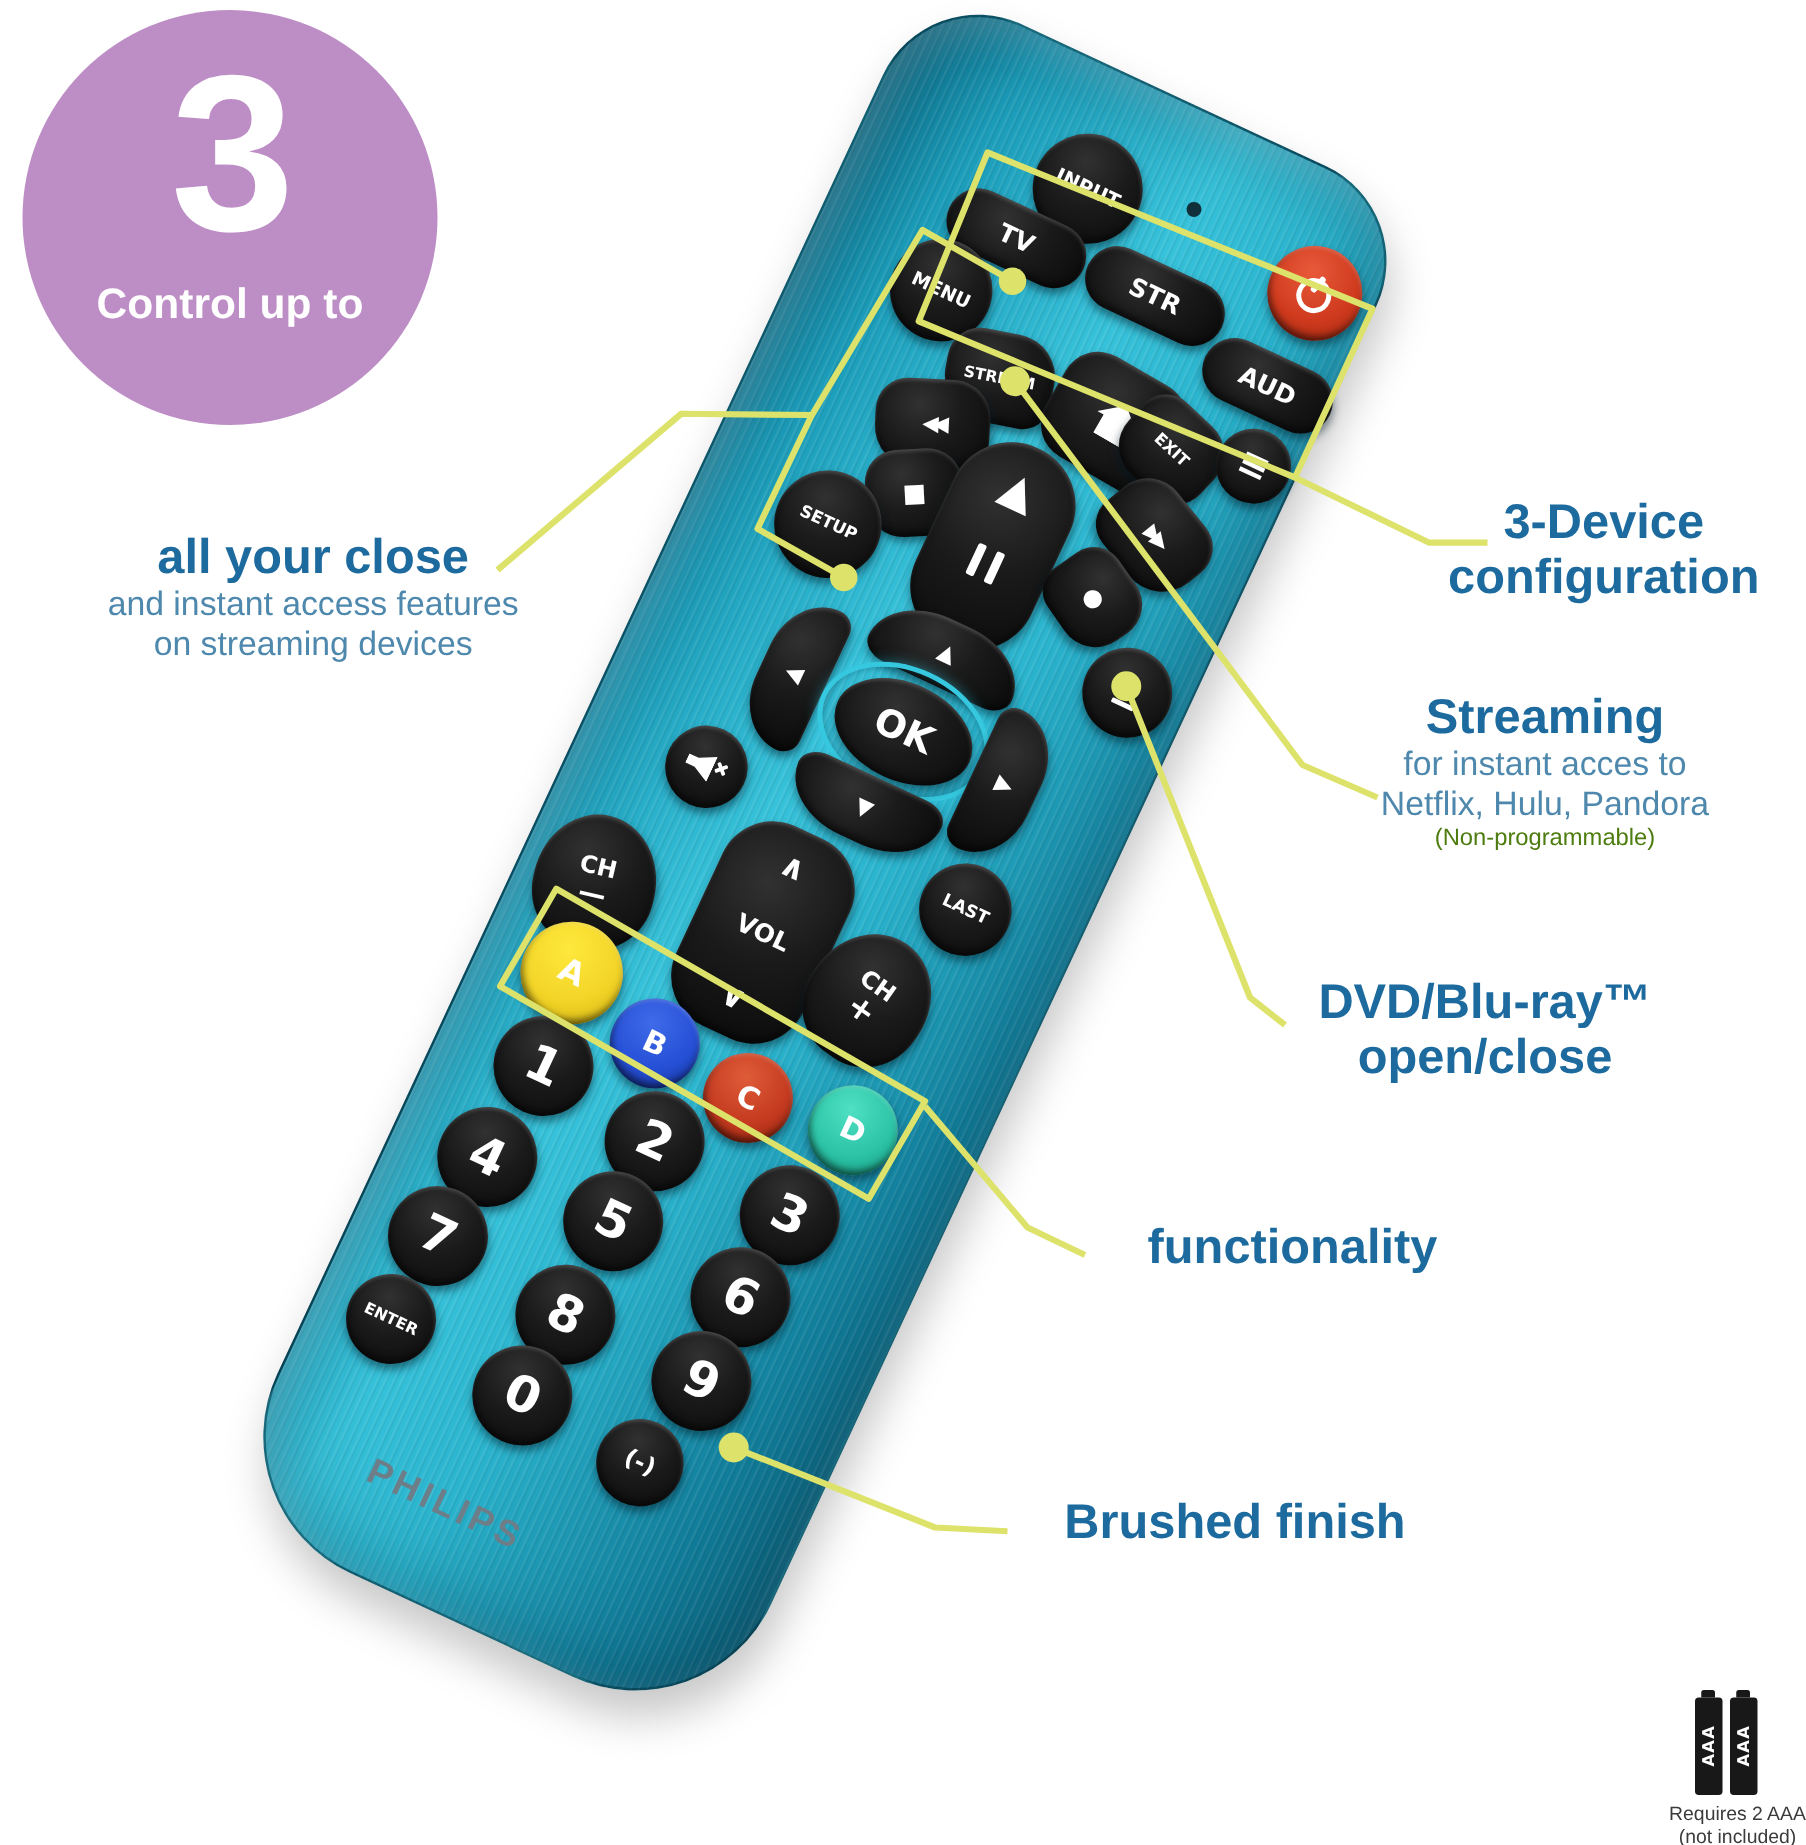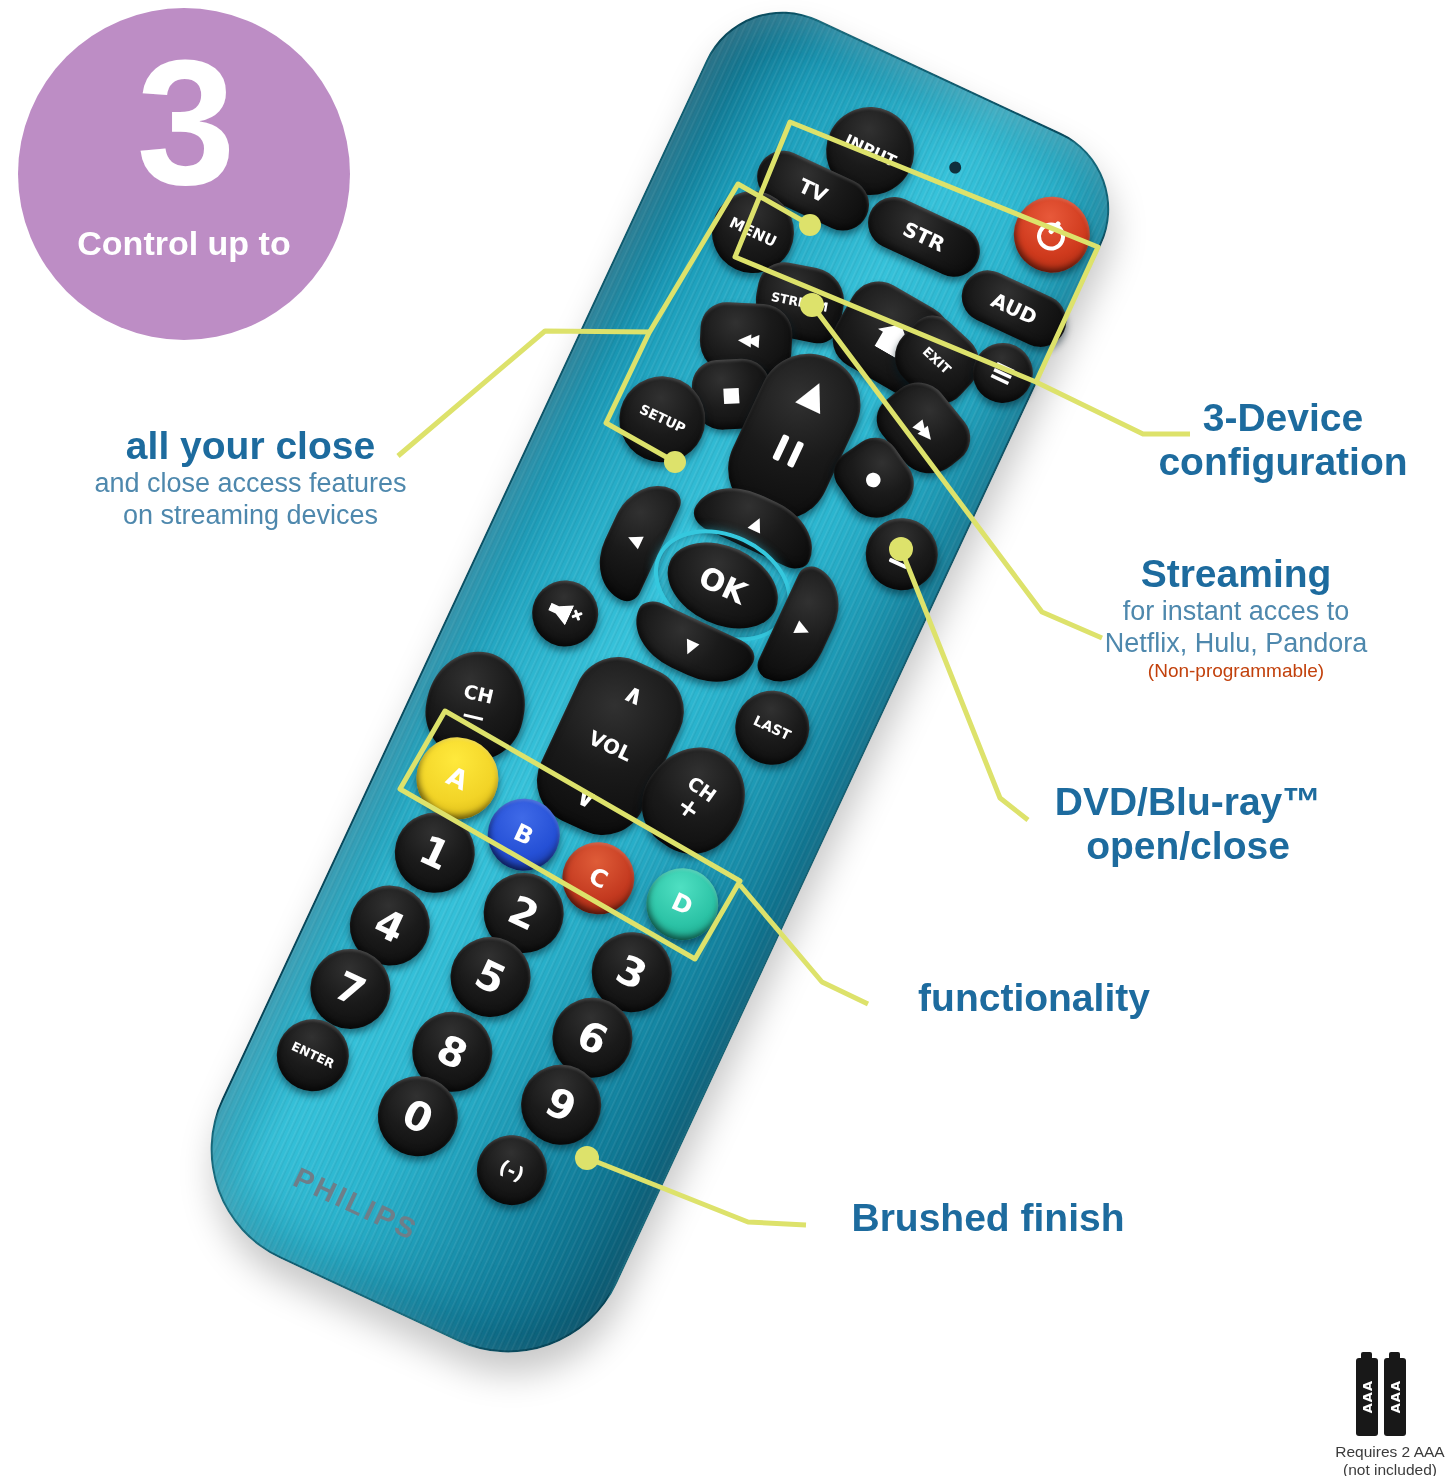--- a/index.html
+++ b/index.html
@@ -61,21 +61,21 @@
   
   .ok-ring{position:absolute;transform:translate(-50%,-50%);border:4px solid #35c8de;border-radius:50%;
     display:flex;align-items:center;justify-content:center;
     box-shadow:0 0 10px rgba(60,210,235,.5), inset 0 0 8px rgba(10,70,90,.5);}
   
   #callouts-svg{position:absolute;left:0;top:0;z-index:6;pointer-events:none;}
   
   .co{position:absolute;text-align:center;z-index:7;}
   .co-h{font-size:39px;font-weight:bold;color:#1d6b9e;line-height:1.13;}
   .co-s{font-size:27px;color:#4e88ad;line-height:1.18;}
-  .co-note{font-size:19px;color:#c2410c;line-height:1.15;}
+  .co-note{font-size:19px;color:#4d7c0f;line-height:1.15;}
   
   .battery{position:absolute;width:22px;height:78px;background:#181818;border-radius:3px;z-index:3;
     display:flex;align-items:center;justify-content:center;}
   .battery::before{content:"";position:absolute;top:-6px;left:5px;width:11px;height:6px;background:#181818;border-radius:2px 2px 0 0;}
   .battery-label{writing-mode:vertical-rl;transform:rotate(180deg);color:#fff;font-size:13px;font-weight:bold;
     font-family:"DejaVu Sans",sans-serif;letter-spacing:1px;}
   #battery-caption{position:absolute;left:1290px;top:1443px;width:200px;text-align:center;
     font-size:15.5px;color:#3b3b3b;line-height:1.15;z-index:3;}
 </style>
 </head>
@@ -286,21 +286,21 @@
 
   <polygon points="445,711 740,881 695,959 400,789" fill="none" stroke-width="5" stroke-linejoin="round" stroke="#dde26b"></polygon>
   <polyline points="740,885 822,982 868,1004" fill="none" stroke-width="5" stroke-linejoin="round" stroke="#dde26b"></polyline>
 
   <polyline points="587,1158 748,1222 806,1225" fill="none" stroke-width="5" stroke-linejoin="round" stroke="#dde26b"></polyline>
   <circle cx="587" cy="1158" r="12" stroke="none" fill="#dde26b"></circle>
 </svg>
 
 <div class="co" style="left:48px;top:424px;width:405px;">
   <div class="co-h">all your close</div>
-  <div class="co-s">and close access features</div>
+  <div class="co-s">and instant access features</div>
   <div class="co-s">on streaming devices</div>
 </div>
 
 <div class="co" style="left:1098px;top:396px;width:370px;">
   <div class="co-h">3-Device</div>
   <div class="co-h">configuration</div>
 </div>
 
 <div class="co" style="left:1050px;top:552px;width:372px;">
   <div class="co-h">Streaming</div>

